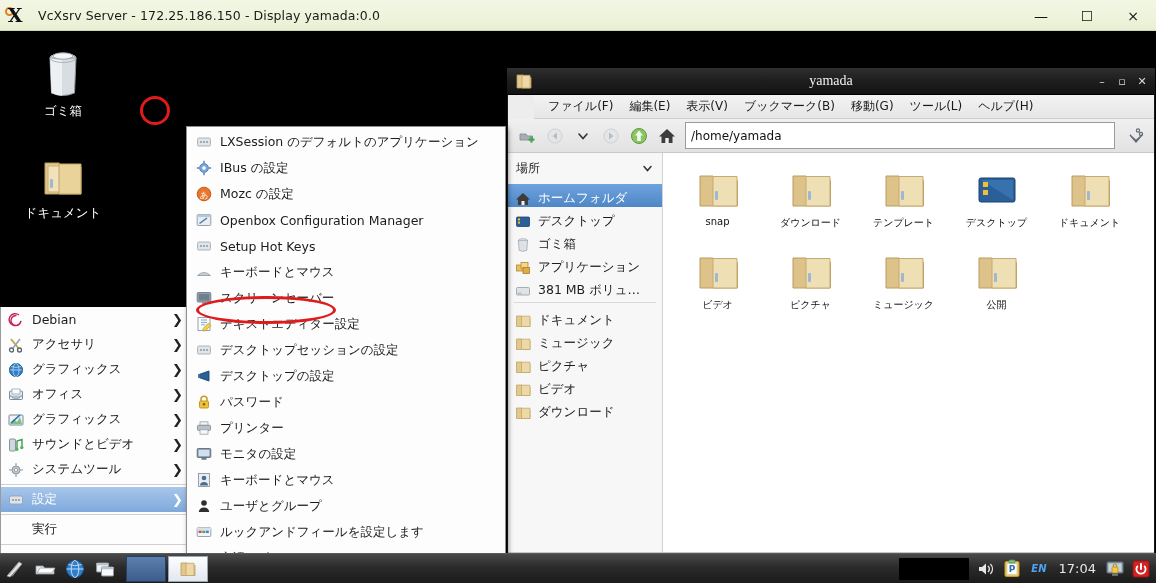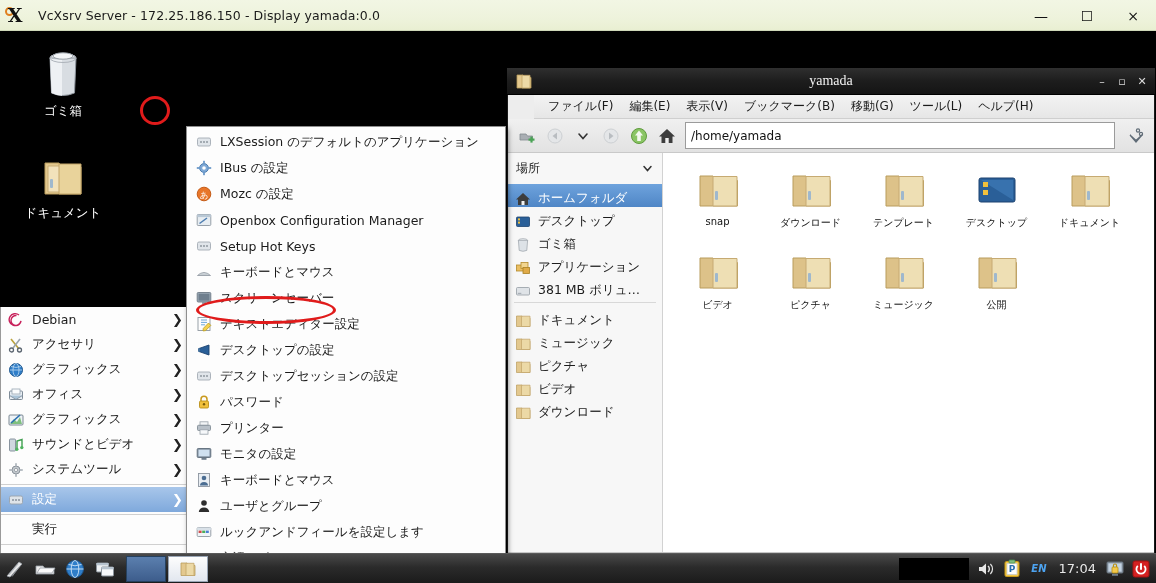--- a/index.html
+++ b/index.html
@@ -485,37 +485,37 @@
               <path d="M5 4 H11 M5 6.4 H11 M5 8.8 H9" stroke="#5c9fd6" stroke-width=".9"></path>
               <path d="M12.5 7 L14.8 9.4 L9.5 14.7 L7 14.9 L7.3 12.4 Z" fill="#f4d24e" stroke="#b99c20" stroke-width=".8"></path>
             </svg>
         </span>
         <span class="mi-label">テキストエディター設定</span>
       </div>
 
       <div class="menu-row">
         <span class="mi-icon">
           <svg width="16" height="16" viewBox="0 0 16 16">
-              <path d="M13 3 L13 13 L3 9.5 L3 6.5 Z" fill="#2a5f98" stroke="#1c4370" stroke-width=".9"></path>
-              <rect x="2" y="6.3" width="2" height="3.4" fill="#47739f"></rect>
-            </svg>
-        </span>
-        <span class="mi-label">デスクトップの設定</span>
-      </div>
-
-      <div class="menu-row">
-        <span class="mi-icon">
-          <svg width="16" height="16" viewBox="0 0 16 16">
               <rect x="1.5" y="4" width="13" height="8" rx="1.5" fill="#e0e5ea" stroke="#a4acb4" stroke-width=".9"></rect>
               <circle cx="5" cy="8" r="1" fill="#8f979f"></circle>
               <circle cx="8" cy="8" r="1" fill="#8f979f"></circle>
               <circle cx="11" cy="8" r="1" fill="#8f979f"></circle>
             </svg>
         </span>
         <span class="mi-label">デスクトップセッションの設定</span>
+      </div>
+
+      <div class="menu-row">
+        <span class="mi-icon">
+          <svg width="16" height="16" viewBox="0 0 16 16">
+              <path d="M13 3 L13 13 L3 9.5 L3 6.5 Z" fill="#2a5f98" stroke="#1c4370" stroke-width=".9"></path>
+              <rect x="2" y="6.3" width="2" height="3.4" fill="#47739f"></rect>
+            </svg>
+        </span>
+        <span class="mi-label">デスクトップの設定</span>
       </div>
 
       <div class="menu-row">
         <span class="mi-icon">
           <svg width="16" height="16" viewBox="0 0 16 16">
               <path d="M5 7 V5.2 a3 3 0 0 1 6 0 V7" fill="none" stroke="#c99a1e" stroke-width="1.5"></path>
               <rect x="3.5" y="7" width="9" height="7" rx="1.2" fill="#f0c03c" stroke="#b98f18" stroke-width=".9"></rect>
               <circle cx="8" cy="10.3" r="1.2" fill="#7a5c0c"></circle>
             </svg>
         </span>

